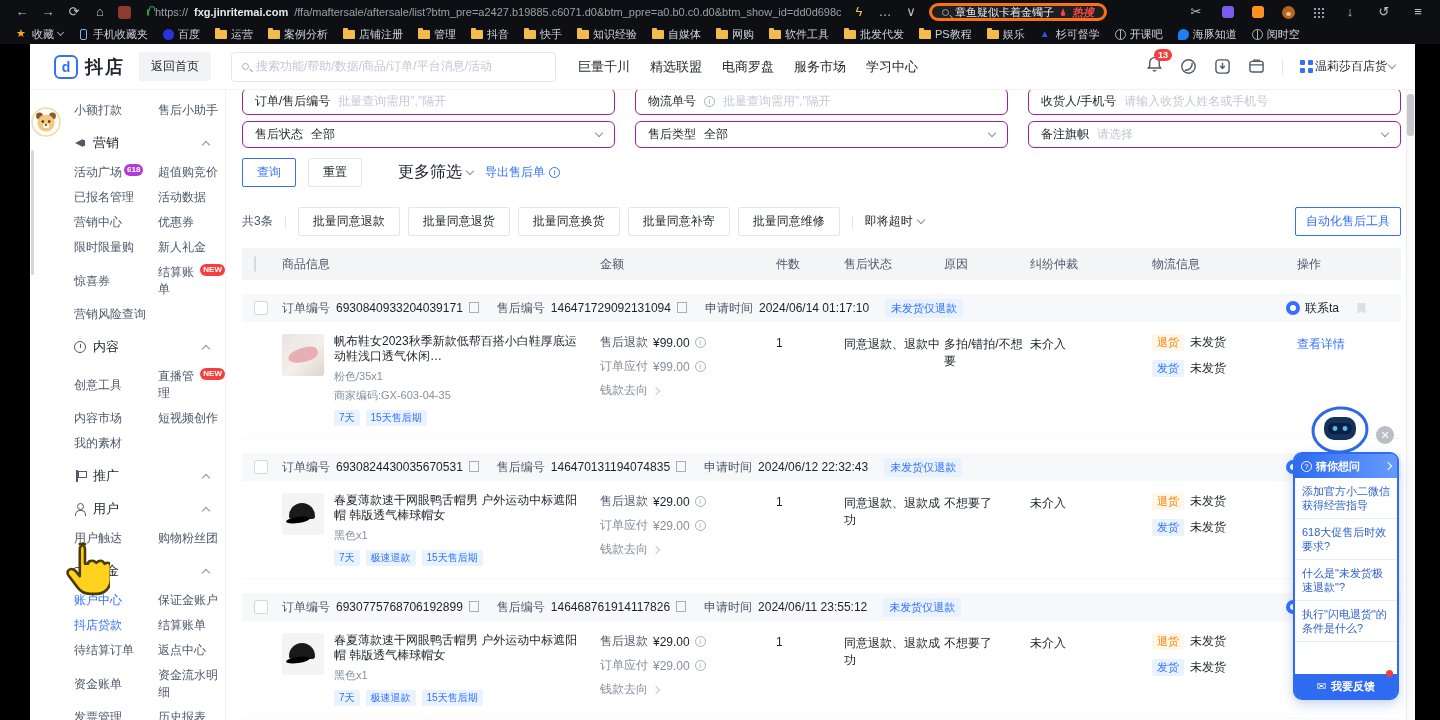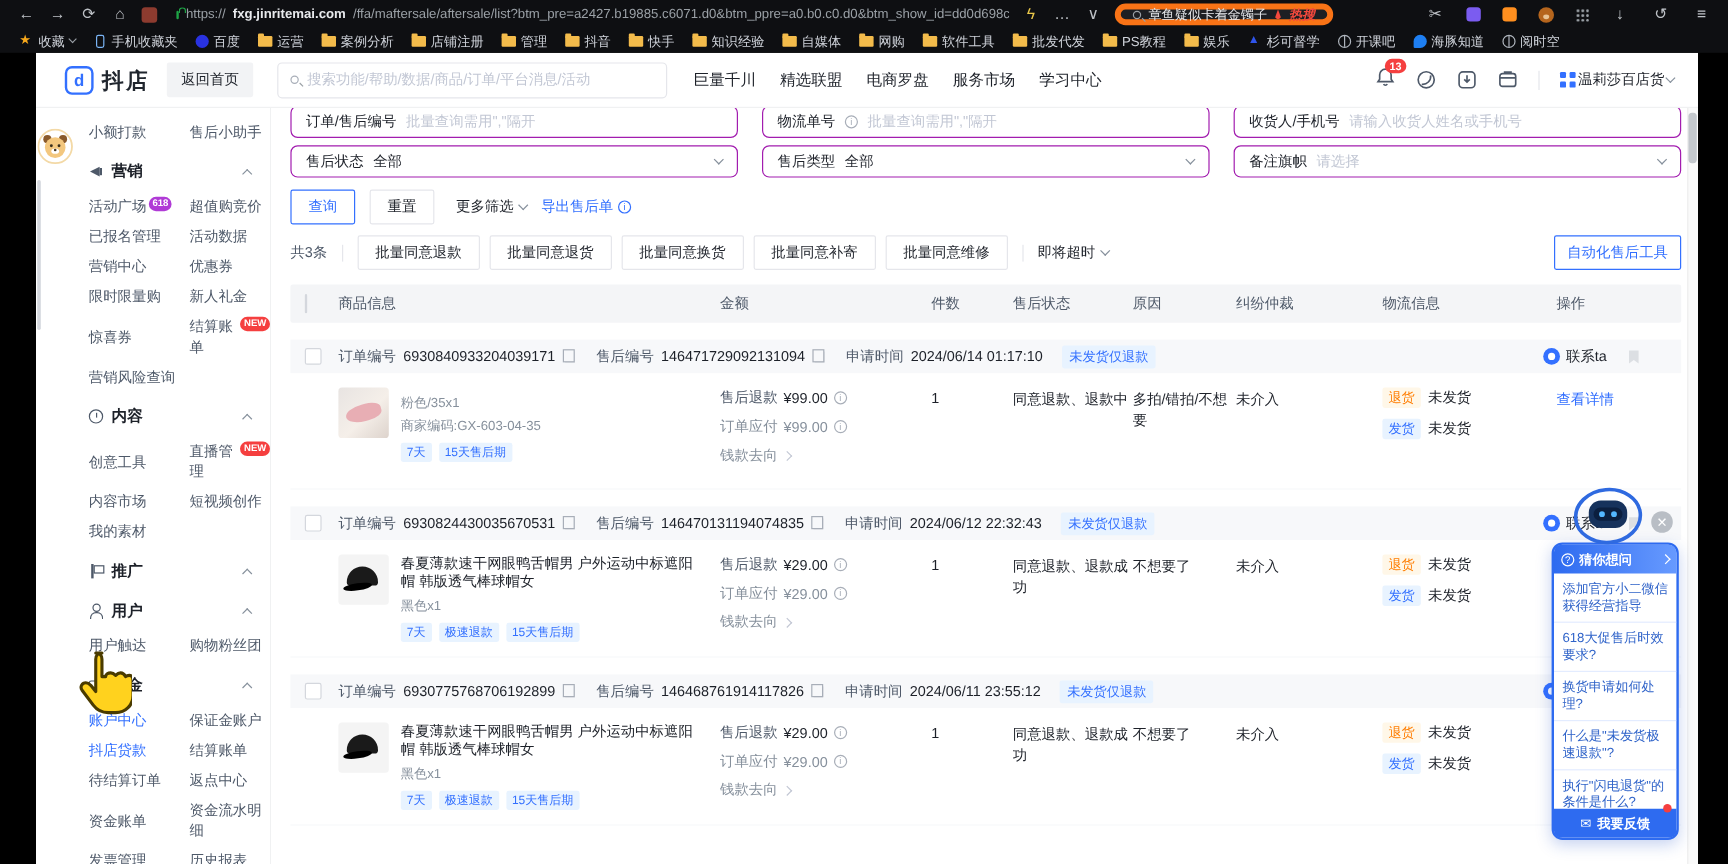--- a/index.html
+++ b/index.html
@@ -9,21 +9,21 @@
   
   .chrome{position:absolute;left:0;top:0;right:0;height:44px;background:#0e0f12;z-index:20}
   .c1{height:24px;display:flex;align-items:center;padding:0 14px;gap:10px;color:#9aa0a6;font-size:13px}
   .cglyph{width:16px;text-align:center;color:#bdc1c6;font-size:13px;line-height:16px}
   .extbox{width:13px;height:13px;border-radius:3px;background:#8d3b2f}
   .urlbar{display:flex;align-items:center;gap:6px;font-size:11px;white-space:nowrap;overflow:hidden;width:700px}
   .lock{width:9px;height:7px;border:1.3px solid #1ea446;border-radius:2px;position:relative;margin-left:6px}
   .lock::before{content:"";position:absolute;left:1px;top:-4px;width:4px;height:4px;border:1.3px solid #1ea446;border-bottom:none;border-radius:3px 3px 0 0}
   .u-host{color:#e8eaed;font-weight:bold}
   .u-rest,.u-scheme{color:#9aa0a6}
-  .chsearch{display:flex;align-items:center;gap:6px;background:#1d1f23;border:5px solid #f97316;border-radius:10px;height:18px;padding:0 10px;font-size:11px;color:#e8eaed;white-space:nowrap}
+  .chsearch{display:flex;align-items:center;gap:6px;background:#1d1f23;border:3px solid #f97316;border-radius:10px;height:18px;padding:0 10px;font-size:11px;color:#e8eaed;white-space:nowrap}
   .hot{color:#f5493d;font-style:italic;font-weight:bold}
   .flame{width:0;height:0;border-left:3px solid transparent;border-right:3px solid transparent;border-bottom:8px solid #f5493d;border-radius:50%}
   .mag{width:7px;height:7px;border:1.4px solid #9aa0a6;border-radius:50%;position:relative;flex:none}
   .mag::after{content:"";position:absolute;left:6px;top:6px;width:4px;height:1.4px;background:#9aa0a6;transform:rotate(45deg)}
   .ext-p{width:12px;height:12px;border-radius:3px;background:#7b5cf0}
   .ext-o{width:12px;height:12px;border-radius:3px;background:#ff8f1f}
   .ext-dog{width:13px;height:13px;border-radius:50%;background:#b5651d;position:relative}
   .ext-dog::after{content:"";position:absolute;left:4px;top:6px;width:5px;height:4px;border-radius:50%;background:#e8c496}
   .dotgrid{width:11px;height:11px;background:radial-gradient(circle,#9aa0a6 1px,transparent 1.3px);background-size:4px 4px}
   .c1 .right{margin-left:auto;display:flex;align-items:center;gap:18px}
@@ -59,21 +59,21 @@
   .storename{font-size:12px;color:#1d2129;display:flex;align-items:center;gap:2px}
   .chv{width:6px;height:6px;border-right:1.4px solid #86909c;border-bottom:1.4px solid #86909c;display:inline-block}
   .chv.down{transform:rotate(45deg);margin-top:-3px}
   .chv.up{transform:rotate(-135deg);margin-top:3px}
   .chv.rgt{transform:rotate(-45deg)}
 
   
   .sidebar{position:absolute;left:0;top:46px;bottom:0;width:196px;background:#fff;border-right:1px solid #f0f1f2;padding:12px 0 0 44px;overflow:hidden}
   .srow{display:flex;align-items:center}
   .srow.pair{margin-bottom:8px;font-size:12px;color:#4e5969}
-  .srow.sec{margin:15px 0 12px;font-size:13px;color:#1d2129;font-weight:bold}
+  .srow.sec{margin:15px 0 12px;font-size:13px;color:#1d2129;font-weight:normal}
   .sa{width:84px;display:flex;align-items:flex-start;gap:2px}
   .sb{flex:1;display:flex;align-items:flex-start;gap:2px}
   .slink{cursor:pointer}
   .slink.blue{color:#3370ff}
   .bdg{font-size:8px;line-height:10px;padding:1px 3px;border-radius:6px;color:#fff;font-weight:bold}
   .bdg:empty{display:none}
   .bdg.purple{background:#b03bd6}
   .bdg.red{background:#f53f3f}
   .sec .schev{margin-left:auto;margin-right:16px}
   .s-ic{width:12px;height:12px;position:relative;margin-right:7px;flex:none}
@@ -99,25 +99,25 @@
   .frow{display:flex;gap:20px}
   .frow.r1{margin-top:-2px}
   .frow.r2{margin-top:6px}
   .fbox{flex:1;height:27px;border:1px solid #a21caf;border-radius:6px;display:flex;align-items:center;gap:8px;padding:0 12px;font-size:12px;color:#1d2129;background:#fff}
   .ph{color:#c2c7d4}
   .fcaret{margin-left:auto}
   .info-i{width:11px;height:11px;border:1px solid #a8aeb8;border-radius:50%;color:#a8aeb8;font-size:8px;line-height:9px;text-align:center;flex:none;display:inline-block}
   .btnrow{display:flex;align-items:center;gap:12px;margin-top:10px}
   .btn{font-size:12px;padding:5px 14px;border-radius:2px;border:1px solid #e5e6eb;background:#fff;color:#1d2129;cursor:pointer}
   .btn.po{border-color:#3370ff;color:#3370ff}
-  .morelink{font-size:12px;color:#1d2129;display:flex;align-items:center;gap:5px;margin-left:6px}
+  .morelink{font-size:16px;color:#1d2129;display:flex;align-items:center;gap:5px;margin-left:24px}
   .explink{font-size:12px;color:#3370ff;display:flex;align-items:center;gap:4px}
   .info-i.blue{border-color:#3370ff;color:#3370ff}
 
-  .toolbar{display:flex;align-items:center;gap:8px;margin-top:9px;font-size:12px;color:#4e5969}
+  .toolbar{display:flex;align-items:center;gap:8px;margin-top:20px;font-size:12px;color:#4e5969}
   .tb-div{width:1px;height:14px;background:#e5e6eb;margin:0 4px}
   .autobtn{margin-left:auto;border:1px solid #3370ff;color:#3370ff;font-size:12px;padding:5px 10px;border-radius:2px;background:#fff}
   .timeout{display:flex;align-items:center;gap:5px;color:#1d2129}
 
   .cols{display:grid;grid-template-columns:40px 318px 176px 68px 100px 86px 122px 145px 1fr;align-items:start}
   .thead{height:32px;background:#f4f5f7;margin-top:12px;font-size:12px;color:#4e5969;align-items:center;border-radius:2px}
   .cb{width:14px;height:14px;border:1px solid #d4d7dd;border-radius:2px;background:#fff;margin-left:12px}
   .ghead{display:flex;align-items:center;height:28px;background:#f7f8fa;margin-top:14px;font-size:12px;gap:6px;position:relative;padding-right:130px}
   .glab{color:#4e5969;margin-left:8px}
   .gval{color:#1d2129}
@@ -765,20 +765,21 @@
               </span>
               <svg class="gflag" width="11" height="13" viewBox="0 0 11 13">
                 <path d="M1.5 1h8v11l-4-3-4 3z" fill="#dcdfe3"></path>
               </svg>
             </div>
             <div class="cols gbody">
               <span></span>
               <div class="prod">
                 <span class="thumb shoe"></span>
                 <div class="pinfo">
+                  <div class="ptitle">帆布鞋女2023秋季新款低帮百搭小白鞋厚底运动鞋浅口透气休闲…</div>
                   <div class="pspec">粉色/35x1</div>
                   <div class="pcode">商家编码:GX-603-04-35</div>
                   <div class="ptags">
                     <span class="tag">7天</span>
 
                     <span class="tag">15天售后期</span>
                   </div>
                 </div>
               </div>
               <div class="amt">
@@ -994,21 +995,20 @@
       <span class="qmark">?</span>
       <span>猜你想问</span>
       <span class="chv rgt"></span>
     </div>
     <div class="plist">
 
         <div class="pitem">添加官方小二微信获得经营指导</div>
 
         <div class="pitem">618大促售后时效要求?</div>
 
-        <div class="pitem">换货申请如何处理?</div>
 
         <div class="pitem">什么是"未发货极速退款"?</div>
 
         <div class="pitem">执行"闪电退货"的条件是什么?</div>
 
       </div>
     <div class="pfoot">
       <span class="mailic">✉</span>
       <span>我要反馈</span>
       <span class="reddot"></span>

